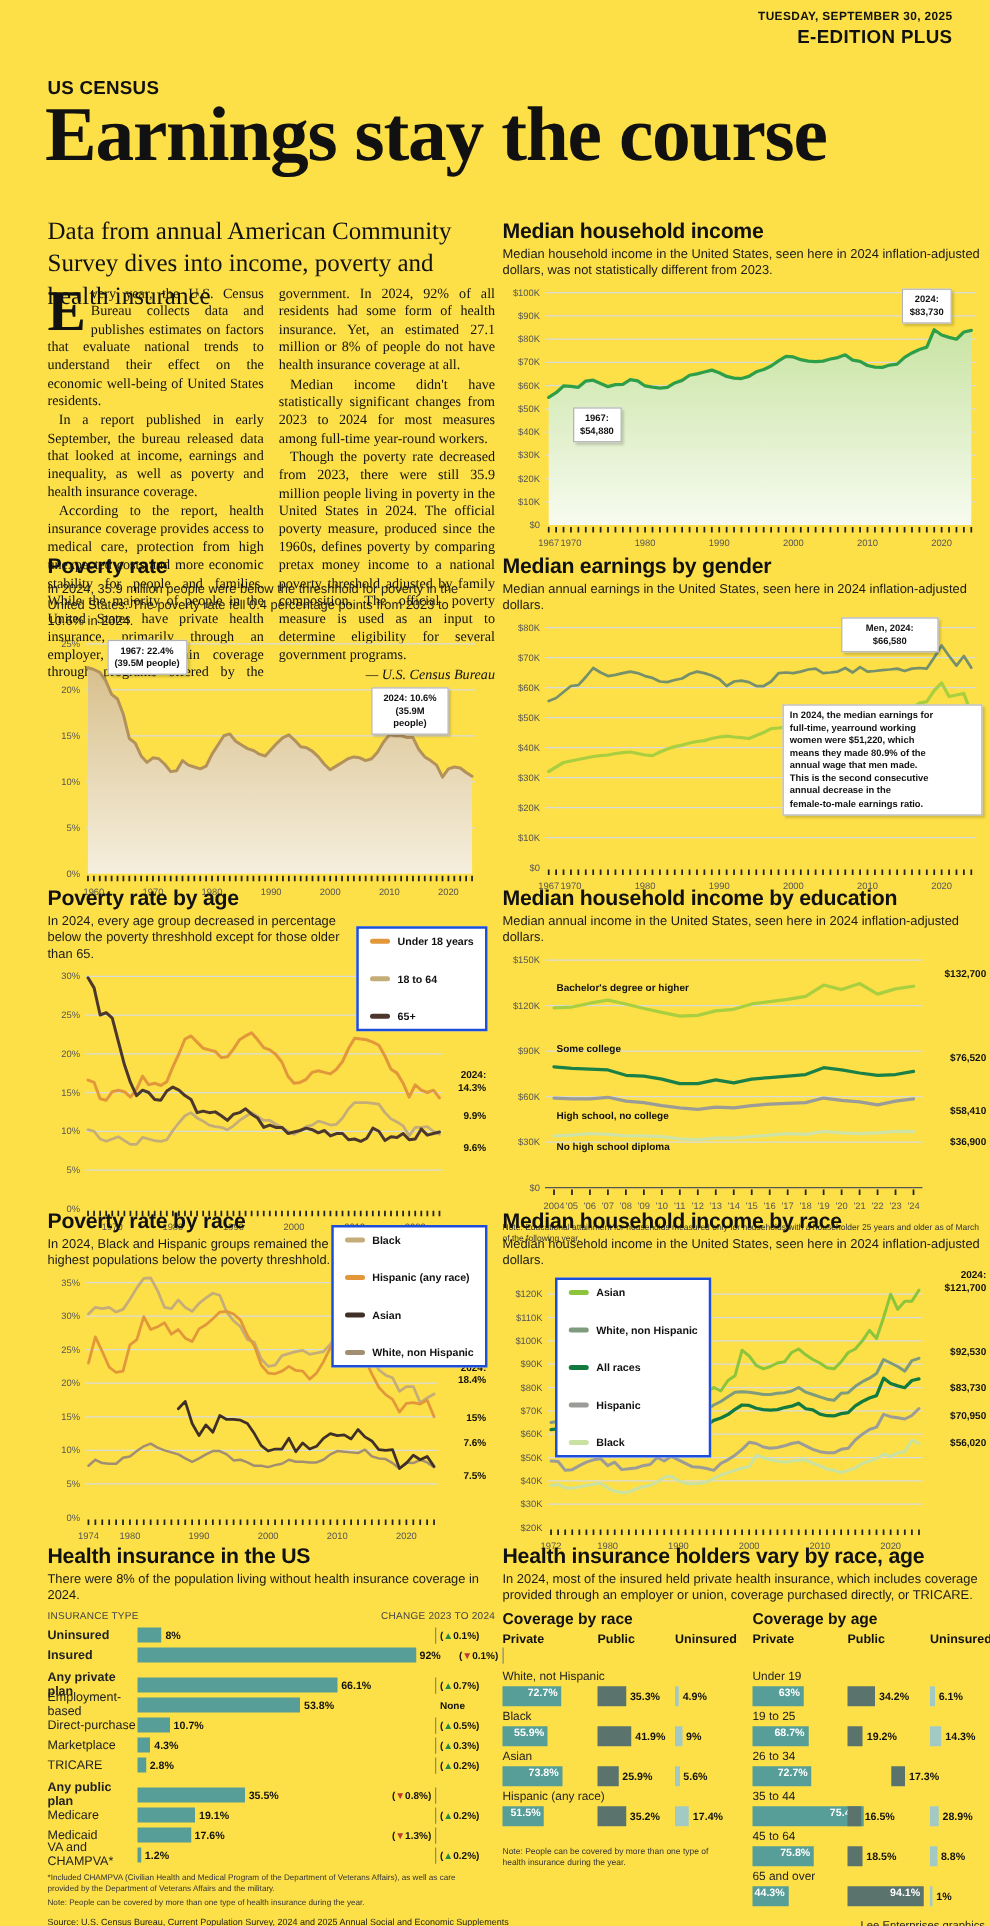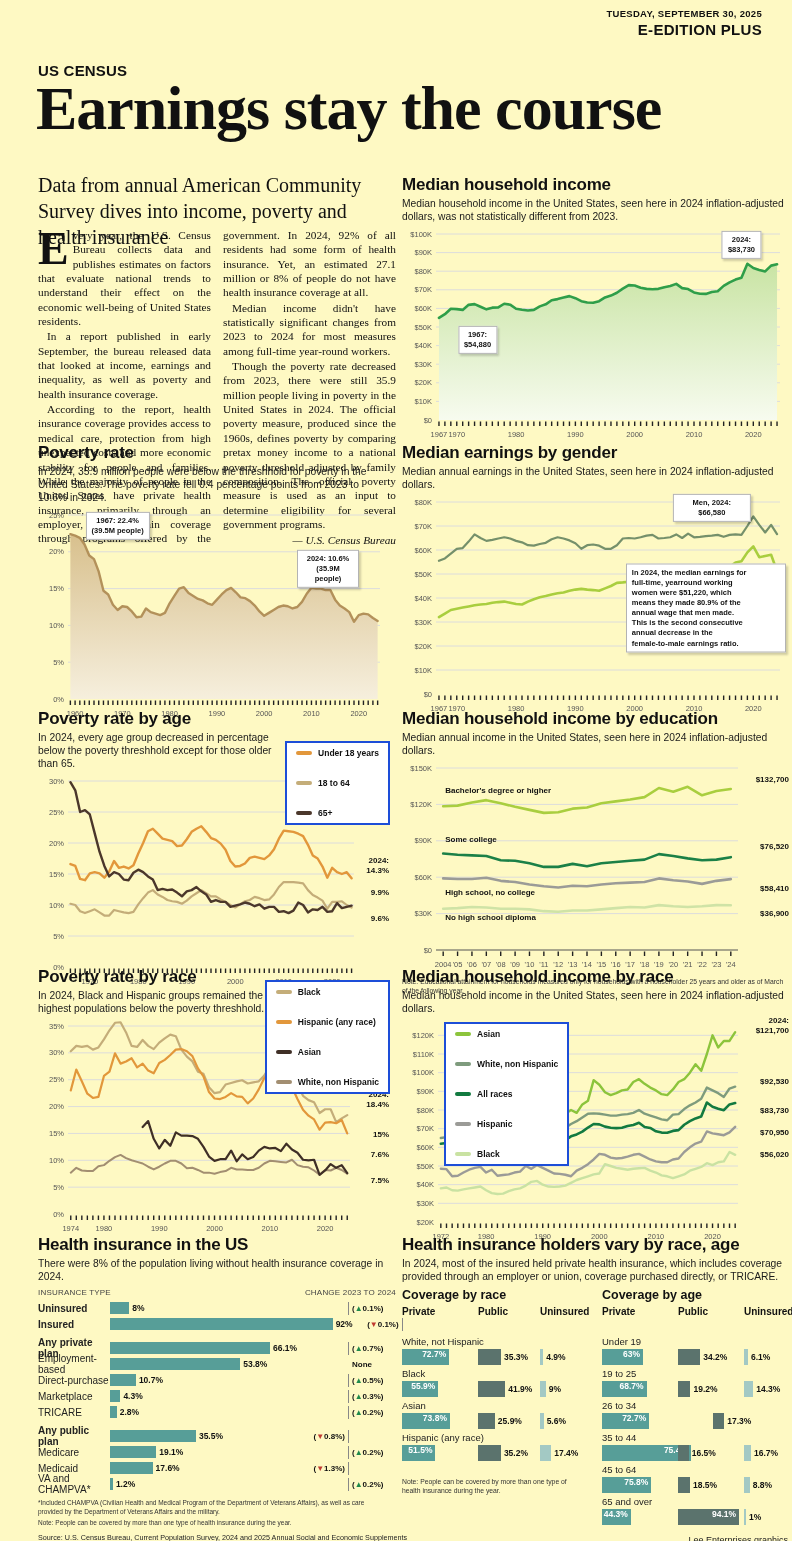--- a/index.html
+++ b/index.html
@@ -1,16 +1,16 @@
 <!DOCTYPE html>
 <html><head>
 <meta charset="utf-8">
 <style>
   html,body{margin:0;padding:0;background:#fff;}
-  .page{position:relative;width:792px;height:1541px;background:#fef9c3;overflow:hidden;font-family:"Liberation Sans",sans-serif;color:#111;}
+  .page{position:relative;width:792px;height:1541px;background:#fde047;overflow:hidden;font-family:"Liberation Sans",sans-serif;color:#111;}
   .masthead{position:absolute;top:8px;right:30px;text-align:right;}
   .masthead .date{font:bold 9.5px "Liberation Sans",sans-serif;letter-spacing:.3px;}
   .masthead .edition{font:800 15px "Liberation Sans",sans-serif;letter-spacing:.3px;margin-top:2px;}
   .kicker{position:absolute;left:38px;top:62px;font:800 15px "Liberation Sans",sans-serif;letter-spacing:.2px;}
   .headline{position:absolute;left:36px;top:76px;width:730px;margin:0;font:600 62px/1.05 "Liberation Serif",serif;letter-spacing:-1px;}
   .deck{position:absolute;left:38px;top:172px;width:356px;margin:0;font:400 20px/1.3 "Liberation Serif",serif;}
   .article{position:absolute;left:38px;top:228px;width:358px;column-count:2;column-gap:12px;font:11.3px/1.27 "Liberation Serif",serif;text-align:justify;}
   .article p{margin:0 0 1px;text-indent:9px;font-family:Liberation Serif, serif;}
   .article p.first{text-indent:0;}
   .article p.first::first-letter{float:left;font-size:46px;line-height:38px;padding:2px 4px 0 0;font-weight:600;}
@@ -1028,21 +1028,21 @@
               <div class="cb priv" style="width: 59px; padding-left: 30px;">
                 <span class="in">75.4%</span>
               </div>
             </div>
             <div style="width: 66px; flex: 0 0 auto; display: flex; align-items: center;">
               <div class="cb pub" style="width: 10.725px;"></div>
               <span class="cb-out">16.5%</span>
             </div>
             <div style="width: 44px; flex: 0 0 auto; display: flex; align-items: center;">
               <div class="cb unins" style="width: 7.02px;"></div>
-              <span class="cb-out">16.7%</span>
+              <span class="cb-out">28.9%</span>
             </div>
           </div>
           <div class="cov-rowlab">45 to 64</div>
           <div class="cov-bars">
             <div style="width: 76px; flex: 0 0 auto; display: flex; align-items: center;">
               <div class="cb priv" style="width: 49.27px;">
                 <span class="in">75.8%</span>
               </div>
             </div>
             <div style="width: 66px; flex: 0 0 auto; display: flex; align-items: center;">

